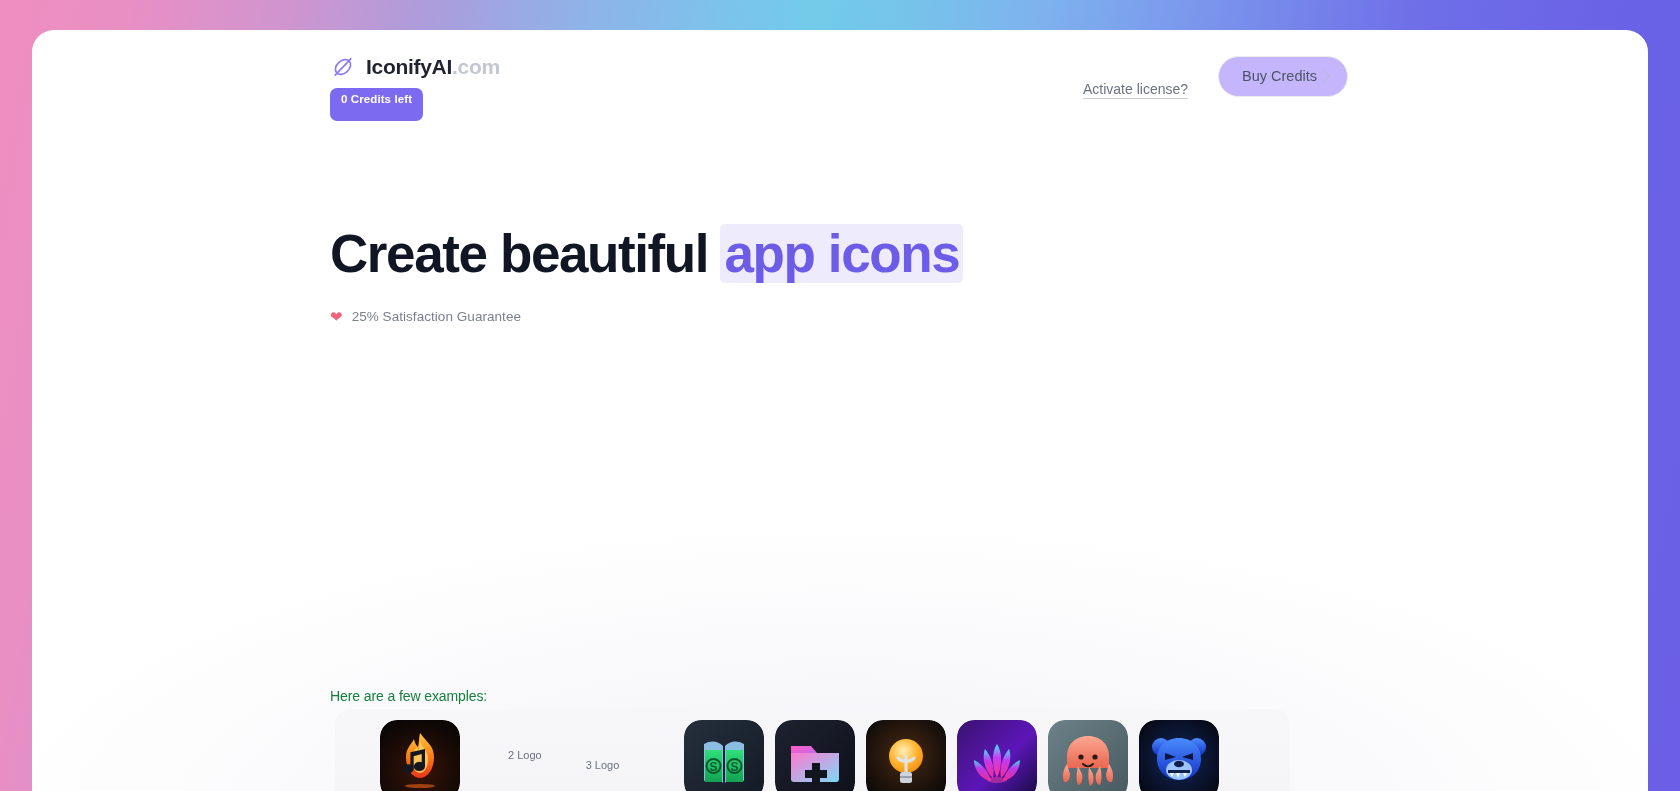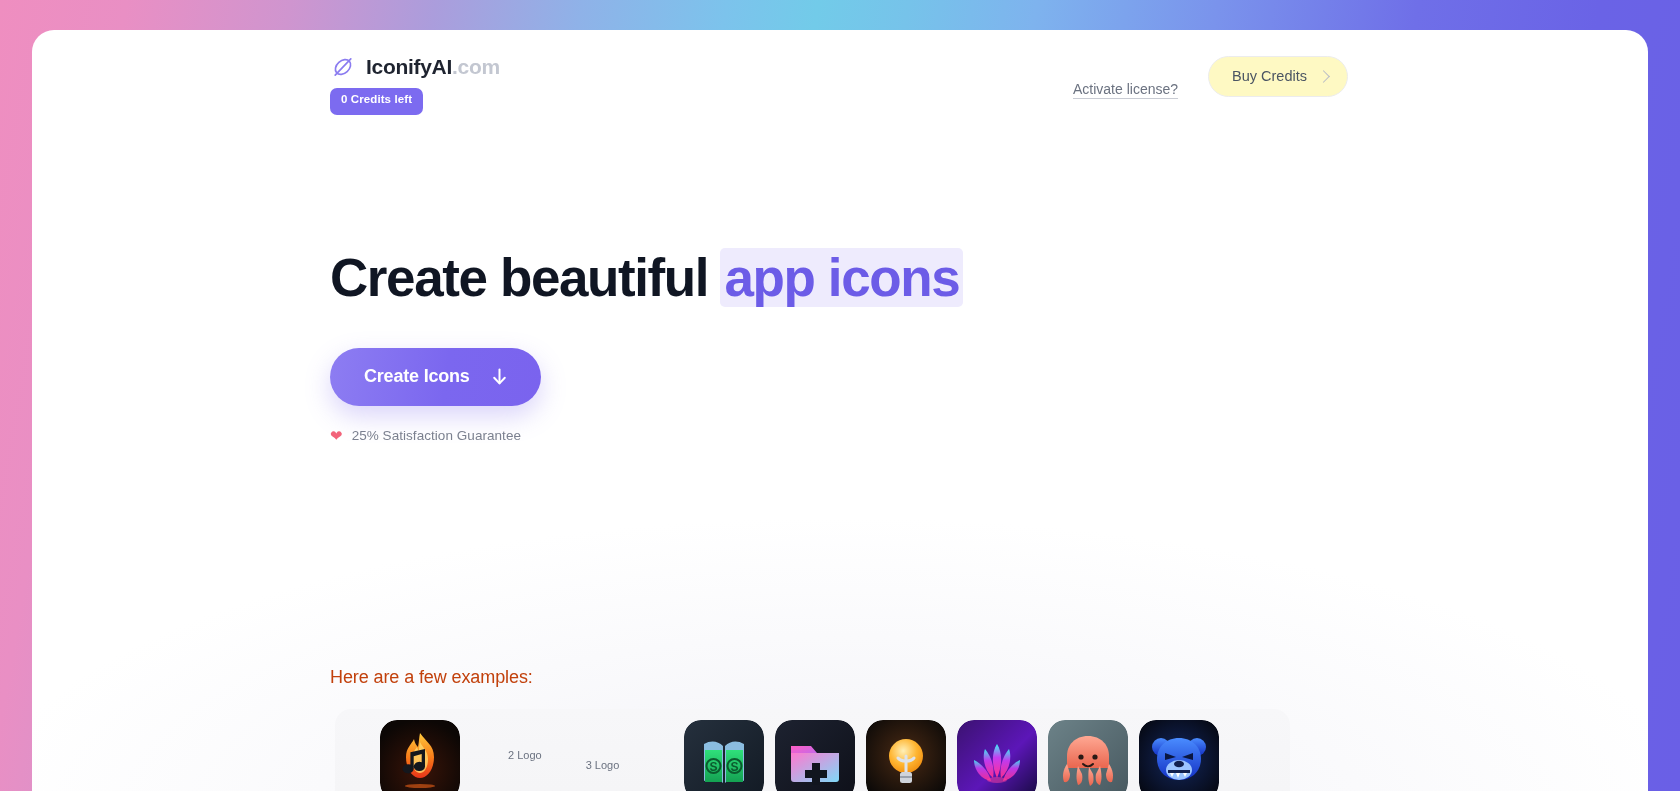--- a/index.html
+++ b/index.html
@@ -83,21 +83,21 @@
 
   .credits-badge {
     position: absolute;
     left: 298px;
     top: 58px;
     background: #7c6bf0;
     color: #ffffff;
     font-size: 11.5px;
     font-weight: 700;
     letter-spacing: .1px;
-    padding: 5px 11px 10px;
+    padding: 5px 11px 16px;
     border-radius: 7px;
     white-space: nowrap;
   }
 
   .header-right {
     position: absolute;
     right: 300px;
     top: 26px;
     display: flex;
     align-items: flex-end;
@@ -111,42 +111,41 @@
     text-decoration-color: #c9ccd4;
     white-space: nowrap;
     cursor: pointer;
     background: none;
     border: none;
     font-family: inherit;
   }
   .buy-credits {
     display: flex;
     align-items: center;
-    gap: 10px;
-    background: #fef9c3;
+    background: #c4b5fd;
     border: 1px solid #ececed;
     border-radius: 999px;
     padding: 11px 19px 12px 23px;
     font-size: 14.5px;
     color: #4b5563;
     cursor: pointer;
     white-space: nowrap;
     font-family: inherit;
   }
   .chev {
     width: 9px; height: 9px;
     border-right: 1.6px solid #b8bcc6;
     border-top: 1.6px solid #b8bcc6;
     transform: rotate(45deg);
     display: inline-block;
     margin-left: 2px;
   }
 
   
-  .hero { position: absolute; left: 298px; top: 190px; z-index: 4; margin-top: 24px; }
+  .hero { position: absolute; left: 298px; top: 190px; z-index: 4; }
 
   .headline {
     font-size: 53px;
     line-height: 67px;
     font-weight: 700;
     letter-spacing: -1.4px;
     color: #101623;
     white-space: nowrap;
   }
   .hl-accent {
@@ -193,23 +192,23 @@
     font-size: 13.5px;
     color: #7b8090;
     letter-spacing: .05px;
   }
   .heart { font-size: 15px; color: #f2637a; line-height: 1; }
 
   
   .examples-title {
     position: absolute;
     left: 298px;
-    top: 637px;
-    font-size: 18px;
-    color: #c2410c;
+    top: 658px;
+    font-size: 14px;
+    color: #15803d;
     letter-spacing: -.1px;
     z-index: 4;
   }
 
   .examples-card {
     position: absolute;
     left: 303px;
     top: 679px;
     width: 955px;
     height: 160px;
@@ -274,27 +273,20 @@
   </div>
 
   <div class="hero">
 
     <h1 class="headline">
       <span>Create beautiful </span><span class="hl-accent">app icons</span>
       <br>
     </h1>
 
 
-    <button class="cta">
-      <span>Create Icons</span>
-      <svg class="arrow-down" viewBox="0 0 15 17">
-        <line x1="7.5" y1="1.4" x2="7.5" y2="15" stroke="#fff" stroke-width="2" stroke-linecap="round"></line>
-        <polyline points="2.2,9.8 7.5,15.4 12.8,9.8" fill="none" stroke="#fff" stroke-width="2" stroke-linecap="round" stroke-linejoin="round"></polyline>
-      </svg>
-    </button>
 
     <div class="guarantee">
       <span class="heart">❤</span>
       <span>25% Satisfaction Guarantee</span>
     </div>
   </div>
 
   <div class="examples-title">Here are a few examples:</div>
 
   <div class="examples-card"></div>

